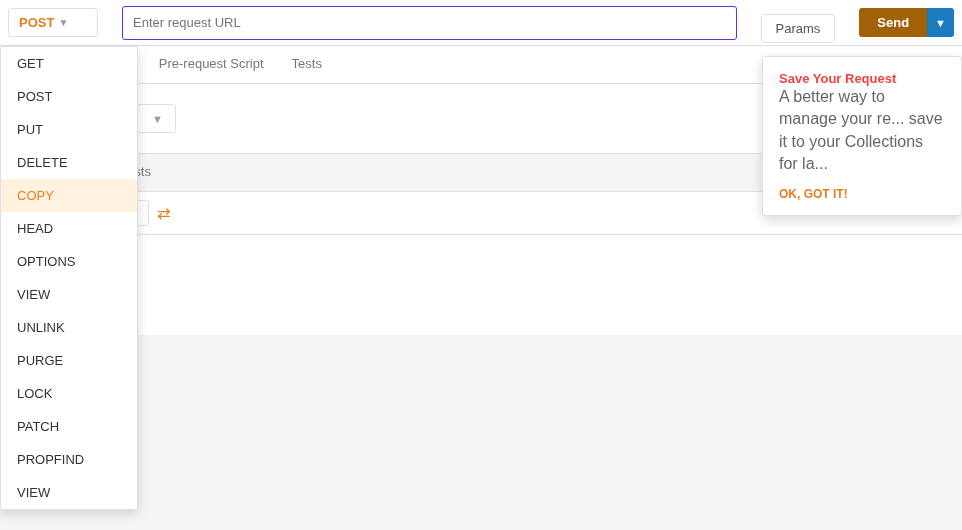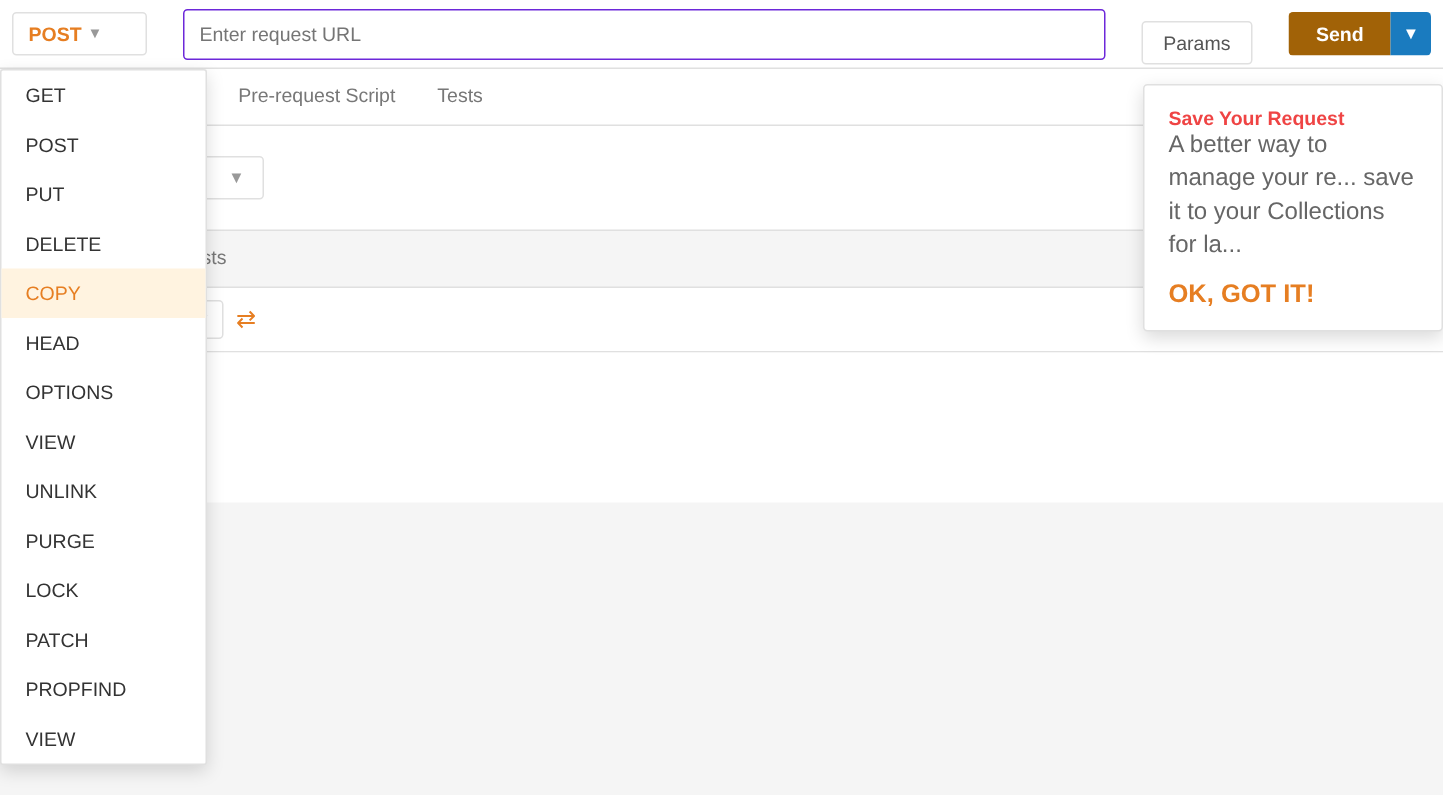--- a/index.html
+++ b/index.html
@@ -258,21 +258,21 @@
 
     .save-tooltip-text {
       font-size: 16px;
       color: #666;
       line-height: 1.4;
       margin-bottom: 10px;
     }
 
     .save-tooltip-ok {
       color: #e67e22;
-      font-size: 17px;
+      font-size: 12px;
       font-weight: 600;
       cursor: pointer;
     }
   </style>
 </head>
 <body>
 
 <div class="top-bar" style="position:relative;">
 
   <button class="method-btn">

